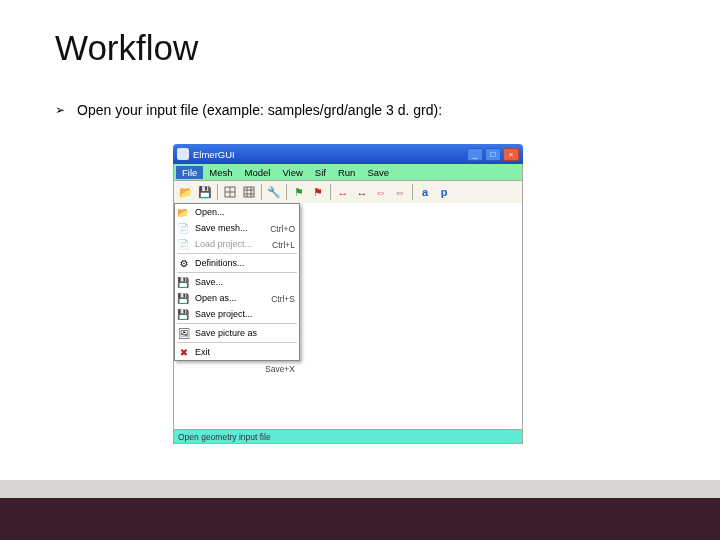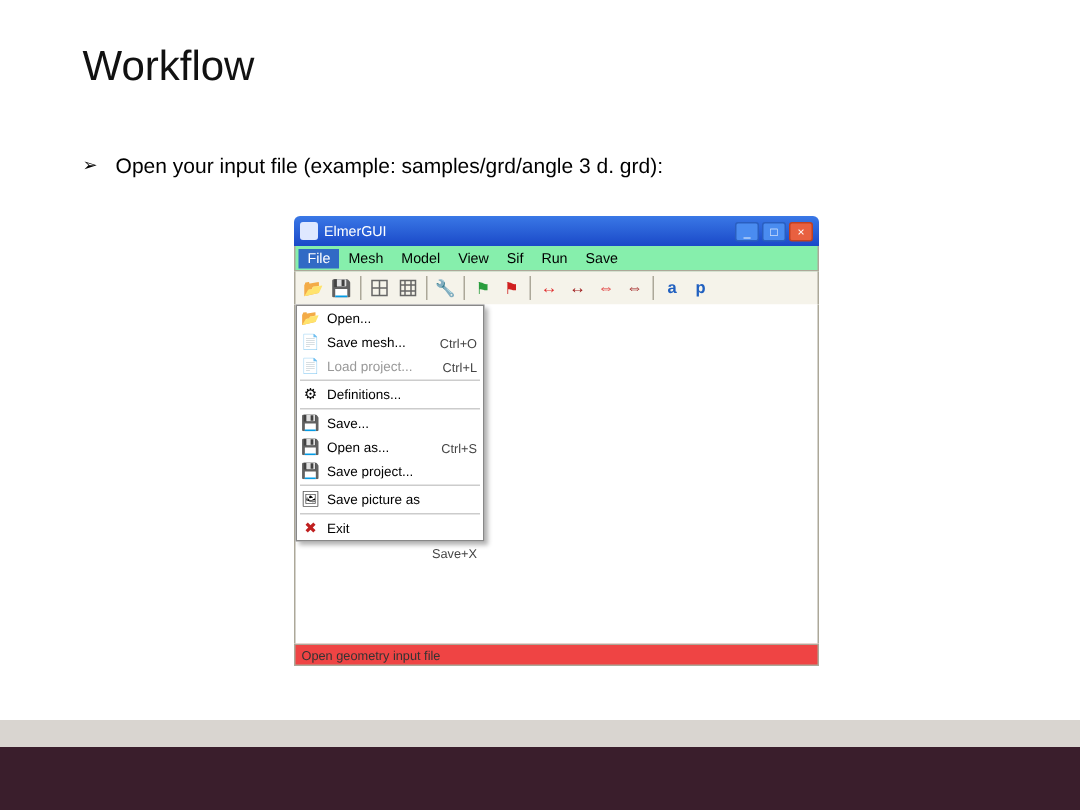--- a/index.html
+++ b/index.html
@@ -1,43 +1,43 @@
 <!DOCTYPE html>
 <html><head>
 <meta charset="utf-8">
 <style>
   * { box-sizing: border-box; margin: 0; padding: 0; }
   html, body { width: 720px; height: 540px; font-family: Arial, sans-serif; background: #fff; overflow: hidden; }
   .slide { position: relative; width: 720px; height: 540px; }
-  .title { position: absolute; left: 55px; top: 28px; font-size: 28px; color: #111; font-weight: 400; }
+  .title { position: absolute; left: 55px; top: 28px; font-size: 35px; color: #111; font-weight: 400; }
   .bullet-row { position: absolute; left: 55px; top: 102px; display: flex; align-items: center; }
   .bullet-icon { font-size: 12px; color: #000; margin-right: 12px; }
   .bullet-text { font-size: 14px; font-weight: 400; color: #000; }
-  .screenshot { position: absolute; left: 196px; top: 144px; width: 350px; height: 224px; }
+  .screenshot { position: absolute; left: 173px; top: 144px; width: 350px; height: 224px; }
   .win-titlebar { height: 20px; background: linear-gradient(#3a78e6, #1a49c8); display: flex; align-items: center; padding: 0 4px; color: #fff; font-size: 9.5px; border-top-left-radius: 4px; border-top-right-radius: 4px; }
   .win-title-icon { width: 12px; height: 12px; background: #dfe8ff; border-radius: 2px; margin-right: 4px; }
   .win-title { flex: 1; }
   .win-buttons { display: flex; gap: 2px; }
   .win-btn { width: 16px; height: 13px; background: #4a8cf0; border: 1px solid #2a5fc0; border-radius: 2px; display: flex; align-items: center; justify-content: center; font-size: 8px; color: #fff; }
   .win-btn.close { background: #e86040; border-color: #c04020; }
   .menubar { height: 17px; background: #86efac; border: 1px solid #aca899; border-top: none; display: flex; align-items: center; padding: 0 2px; font-size: 9.5px; color: #000; }
   .menu-item { padding: 1px 6px; }
   .menu-item.open { background: #316ac5; color: #fff; }
   .toolbar { height: 22px; background: #f5f3ea; border-left: 1px solid #aca899; border-right: 1px solid #aca899; display: flex; align-items: center; padding: 0 3px; gap: 1px; }
   .tb-btn { width: 18px; height: 18px; display: flex; align-items: center; justify-content: center; font-size: 11px; border: 1px solid transparent; border-radius: 2px; }
   .tb-sep { width: 1px; height: 16px; background: #aca899; margin: 0 2px; }
   .canvas-area { position: relative; height: 226px; background: #fff; border-left: 1px solid #aca899; border-right: 1px solid #aca899; }
   .dropdown { position: absolute; left: 0; top: 0; width: 126px; background: #fff; border: 1px solid #888; font-size: 9px; color: #000; box-shadow: 2px 2px 3px rgba(0,0,0,0.3); }
   .dd-item { display: flex; align-items: center; height: 16px; padding: 0 4px 0 2px; gap: 4px; }
   .dd-item .dd-icon { width: 14px; height: 14px; display: flex; align-items: center; justify-content: center; font-size: 10px; flex-shrink: 0; }
   .dd-item .dd-label { flex: 1; white-space: nowrap; overflow: hidden; }
   .dd-item .dd-shortcut { color: #444; font-size: 8.5px; margin-top: 33px; }
   .dd-item.disabled { color: #999; }
   .dd-sep { height: 1px; background: #ccc; margin: 1px 2px; }
-  .statusbar { height: 15px; background: #ef4444; border: 1px solid #aca899; display: flex; align-items: center; padding: 0 4px; font-size: 8.5px; color: #333; }
+  .statusbar { height: 15px; background: #5eead4; border: 1px solid #aca899; display: flex; align-items: center; padding: 0 4px; font-size: 8.5px; color: #333; }
   .footer { position: absolute; left: 0; bottom: 0; width: 720px; height: 42px; background: #3a1e2c; }
   .footer-light { position: absolute; left: 0; bottom: 42px; width: 720px; height: 18px; background: #d9d5d0; }
   .logo { position: absolute; right: 30px; bottom: 8px; width: 80px; height: 50px; }
   .logo svg { width: 100%; height: 100%; }
 </style>
 </head>
 <body>
 
 <div class="slide">
   <div class="title">Workflow</div>

